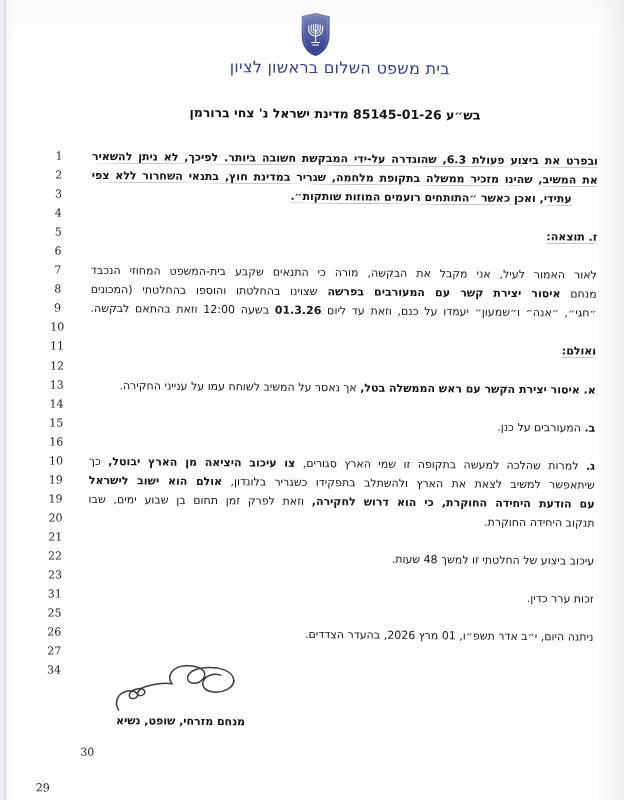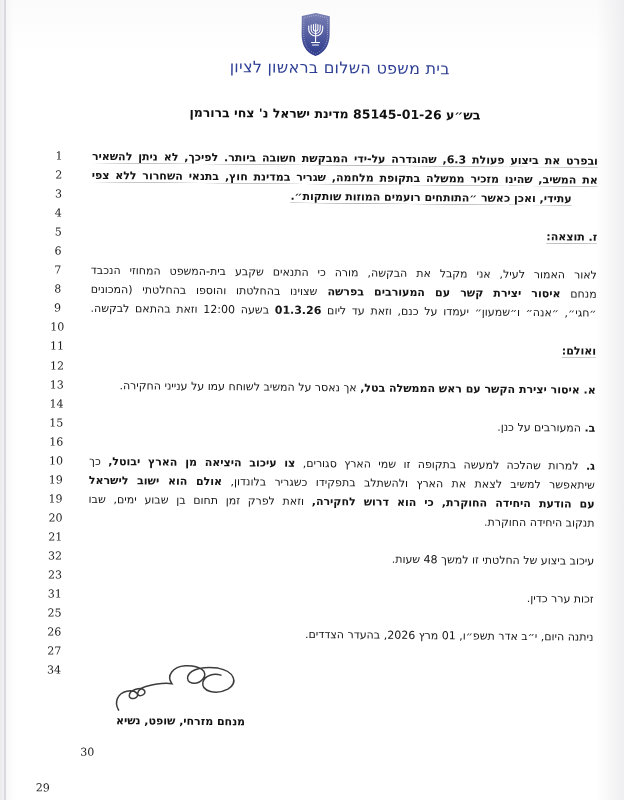--- a/index.html
+++ b/index.html
@@ -155,21 +155,21 @@
       </div>
       <div class="trow">
         <div class="ln">20</div>
         <div class="txt a-right"><span class="seg">תנקוב היחידה החוקרת.</span></div>
       </div>
       <div class="trow">
         <div class="ln">21</div>
         <div class="txt a-right"></div>
       </div>
       <div class="trow">
-        <div class="ln">32</div>
+        <div class="ln">22</div>
         <div class="txt a-right"><span class="seg">עיכוב ביצוע של החלטתי זו למשך 48 שעות.</span></div>
       </div>
       <div class="trow">
         <div class="ln">23</div>
         <div class="txt a-right"></div>
       </div>
       <div class="trow">
         <div class="ln">31</div>
         <div class="txt a-right"><span class="seg">זכות ערר כדין.</span></div>
       </div>

